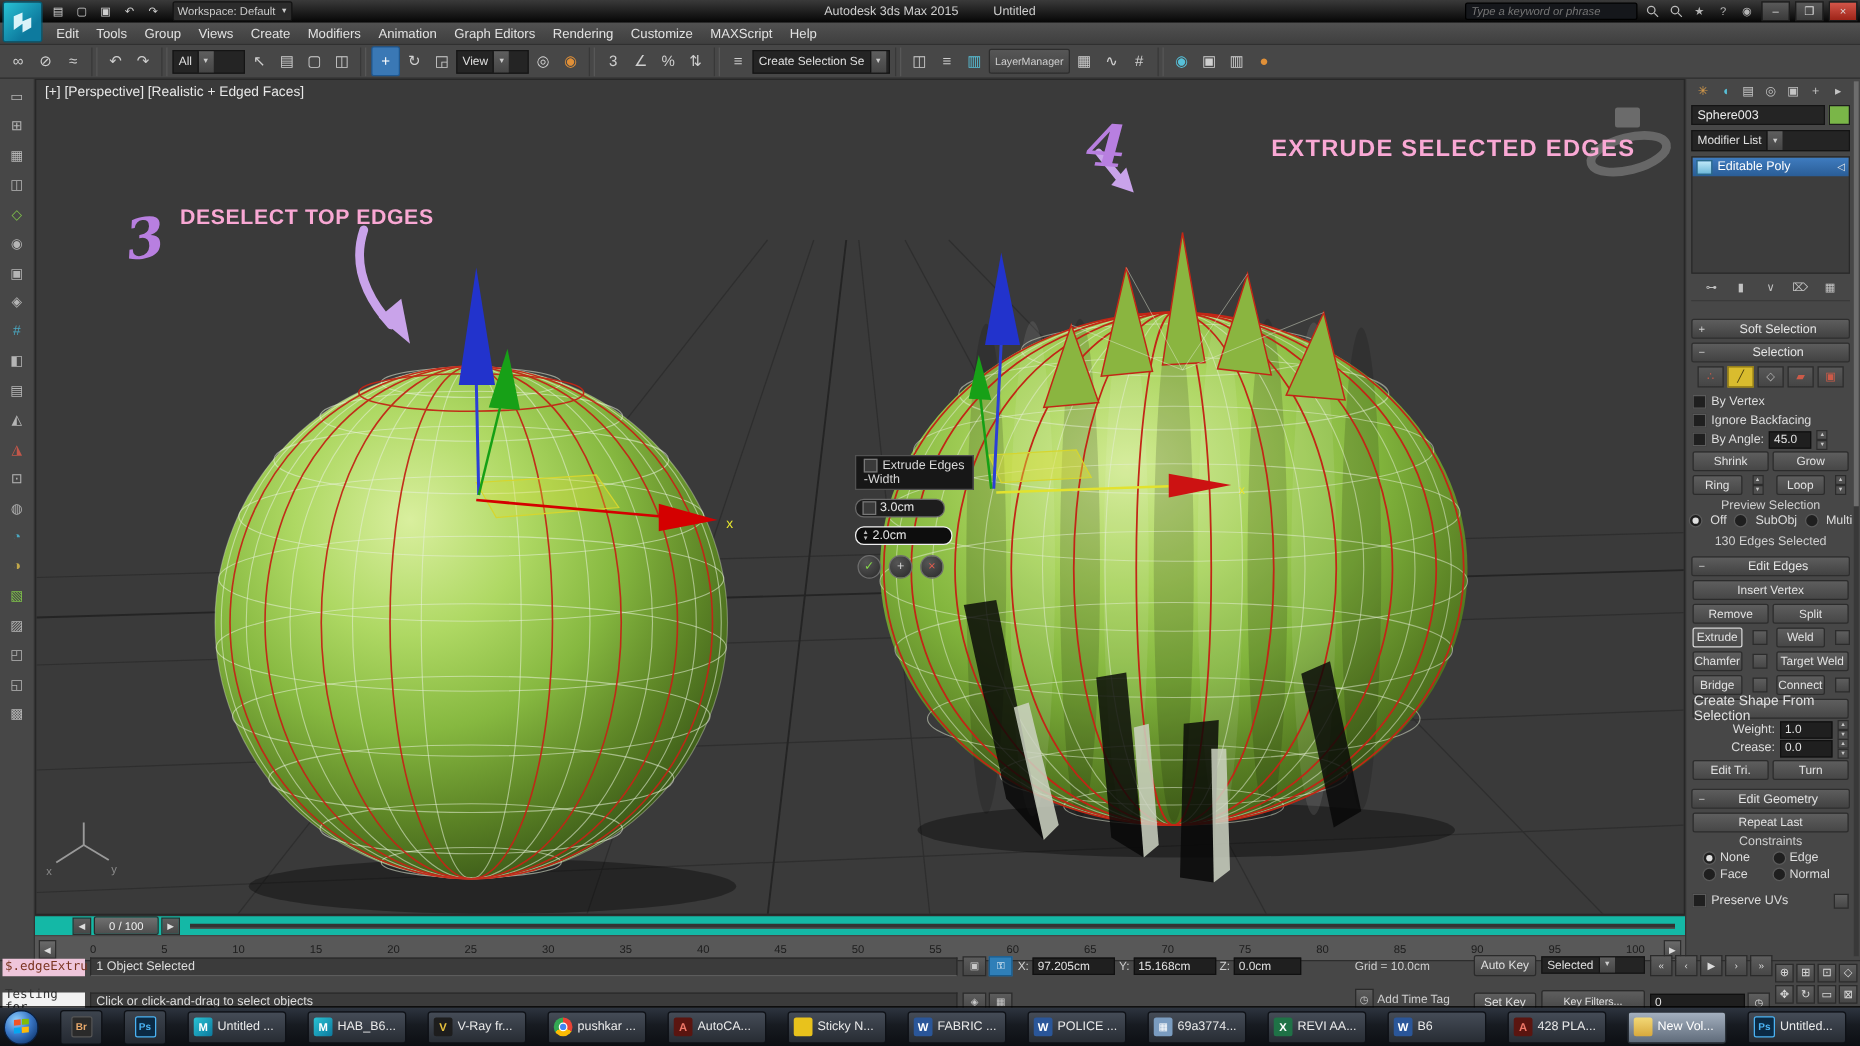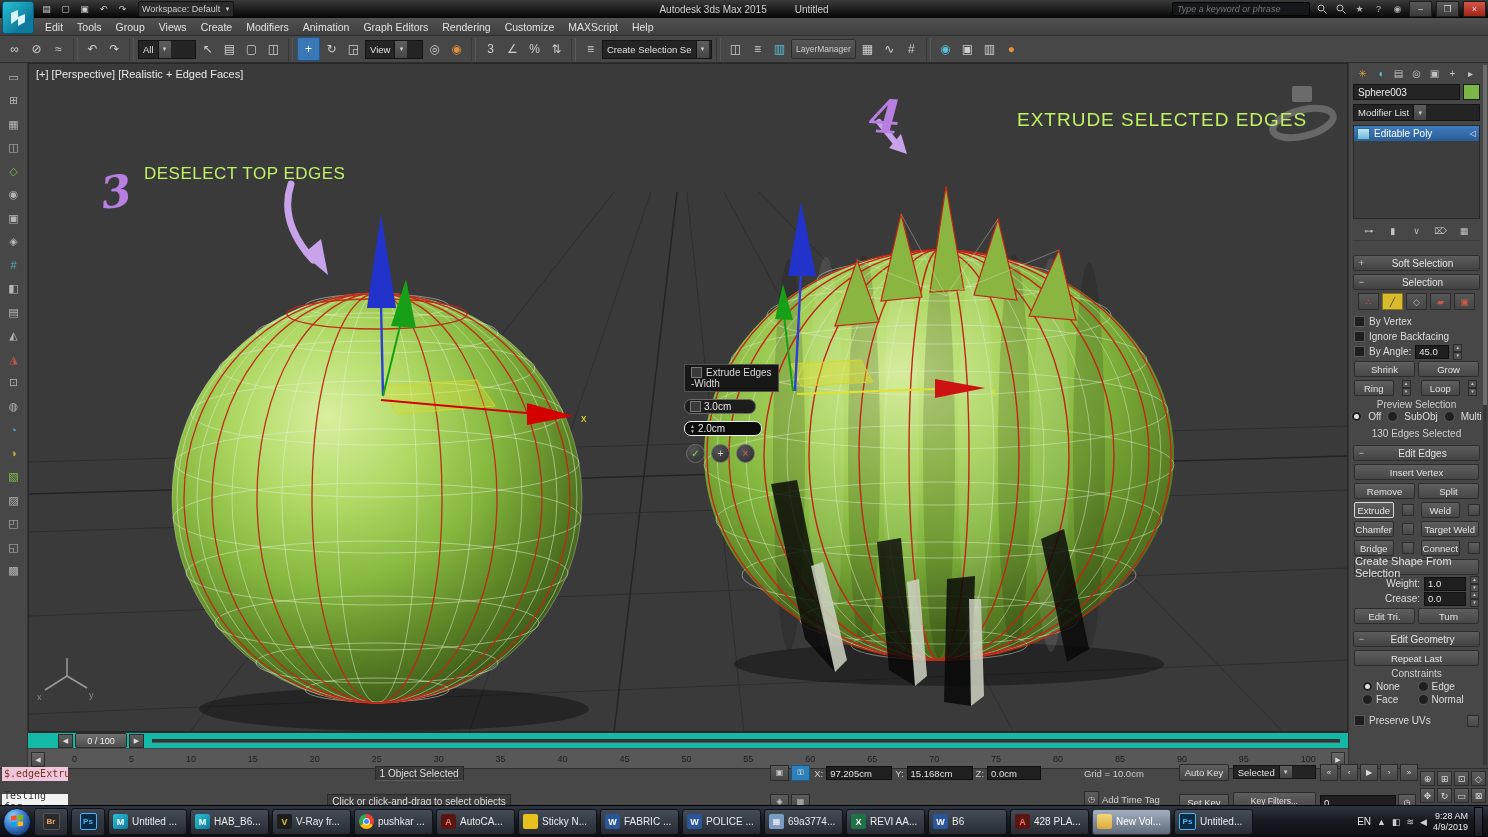--- a/index.html
+++ b/index.html
@@ -59,21 +59,21 @@
   
   .center{position:absolute;left:28px;top:63px;width:1320px;height:705px;}
   .viewport{position:relative;width:1320px;height:669px;background:#3a3a3a;
             border:1px solid #272727;box-sizing:border-box;overflow:hidden;}
   .scene{position:absolute;left:0;top:0;}
   .vp-label{position:absolute;left:7px;top:4px;font-size:11px;color:#e8e8e8;z-index:3;}
   .ann-num{position:absolute;z-index:3;color:#b87fe0;font-weight:bold;font-style:italic;
            font-family:"DejaVu Serif","Liberation Serif",serif;}
   .ann3-num{left:72px;top:102px;font-size:44px;transform:rotate(-8deg);}
   .ann4-num{left:840px;top:26px;font-size:46px;transform:rotate(4deg);}
-  .ann-text{position:absolute;z-index:3;color:#bef264;font-weight:normal;}
+  .ann-text{position:absolute;z-index:3;color:#f9a8d4;font-weight:bold;}
   .ann3-text{left:115px;top:100px;font-size:17px;letter-spacing:.5px;}
   .ann4-text{left:988px;top:45px;font-size:19px;letter-spacing:1px;}
   
   .caddy{position:absolute;left:655px;top:300px;z-index:4;font-size:10px;width:120px;}
   .caddy-tip{display:inline-block;background:#171717;border:1px solid #525252;padding:2px 6px;color:#d8d8d8;}
   .caddy-tip .l1{display:flex;align-items:center;gap:4px;}
   .tipico{width:9px;height:9px;background:#3a3a3a;border:1px solid #777;display:inline-block;}
   .caddy-field{display:flex;align-items:center;gap:3px;height:13px;width:60px;background:#1d1d1d;
                border:1px solid #6a6a6a;border-radius:7px;padding:0 5px;color:#e6e6e6;margin-top:7px;}
   .caddy-field.focus{width:66px;border:1.5px solid #f0f0f0;background:#0d0d0d;}
@@ -165,21 +165,21 @@
   .sbtn2{height:15px;background:linear-gradient(#5e5e5e,#474747);border:1px solid #2b2b2b;border-radius:2px;
          display:flex;align-items:center;justify-content:center;color:#e0e0e0;font-size:9.5px;padding:0 4px;}
   .pb{width:16px;height:15px;background:linear-gradient(#5e5e5e,#474747);border:1px solid #2b2b2b;
       display:flex;align-items:center;justify-content:center;font-size:8px;color:#ddd;flex:none;}
   .navgrid{display:grid;grid-template-columns:repeat(4,15px);grid-template-rows:15px 15px;gap:2px;}
   .nv{background:linear-gradient(#5e5e5e,#474747);border:1px solid #2b2b2b;display:flex;align-items:center;
       justify-content:center;font-size:9px;color:#d8d8d8;}
   
   .taskbar{position:absolute;left:0;top:805px;width:1488px;height:32px;
            background:linear-gradient(#2e3540 0%,#171b21 45%,#0c0e12 100%);border-top:1px solid #000;
-           display:flex;align-items:center;gap:3px;padding:0 3px;box-sizing:border-box;}
+           display:flex;align-items:center;gap:17px;padding:0 3px;box-sizing:border-box;}
   .orb{width:26px;height:26px;border-radius:50%;flex:none;
        background:radial-gradient(circle at 35% 28%,#8fd0ff,#3a78c8 45%,#123a73 85%);
        border:1px solid #0a1f3e;display:flex;align-items:center;justify-content:center;}
   .pinbtn{width:32px;height:26px;border-radius:3px;background:linear-gradient(#3d444e,#242931);
           border:1px solid #0e1116;display:flex;align-items:center;justify-content:center;flex:none;}
   .tb-btn{width:79px;height:26px;border-radius:3px;background:linear-gradient(#454c57,#272c33);
           border:1px solid #0e1116;display:flex;align-items:center;gap:4px;padding:0 4px;
           box-sizing:border-box;color:#eaeaea;font-size:10px;flex:none;overflow:hidden;}
   .tb-btn.active{background:linear-gradient(#a4b0bf,#5f6b7a);border-color:#2a3138;color:#fff;}
   .tb-btn .lbl{white-space:nowrap;overflow:hidden;}
@@ -777,21 +777,21 @@
     <div class="cp-scroll">
         <div class="cp-thumb"></div>
       </div>
   </div>
 
   <div class="statusbar">
     <div class="sb-col">
       <div class="listener1">$.edgeExtru</div>
       <div class="listener2">Testing for</div>
     </div>
-    <div class="sb-col" style="width:700px;align-items:center;">
+    <div class="sb-col" style="width:700px;">
       <div class="sfield">1 Object Selected</div>
       <div class="sfield">Click or click-and-drag to select objects</div>
     </div>
     <div class="sb-col">
       <div style="display:flex;gap:2px;">
         <div class="sic">▣</div>
         <div class="sic lockon">⚿</div>
       </div>
       <div style="display:flex;gap:2px;">
         <div class="sic">◈</div>

